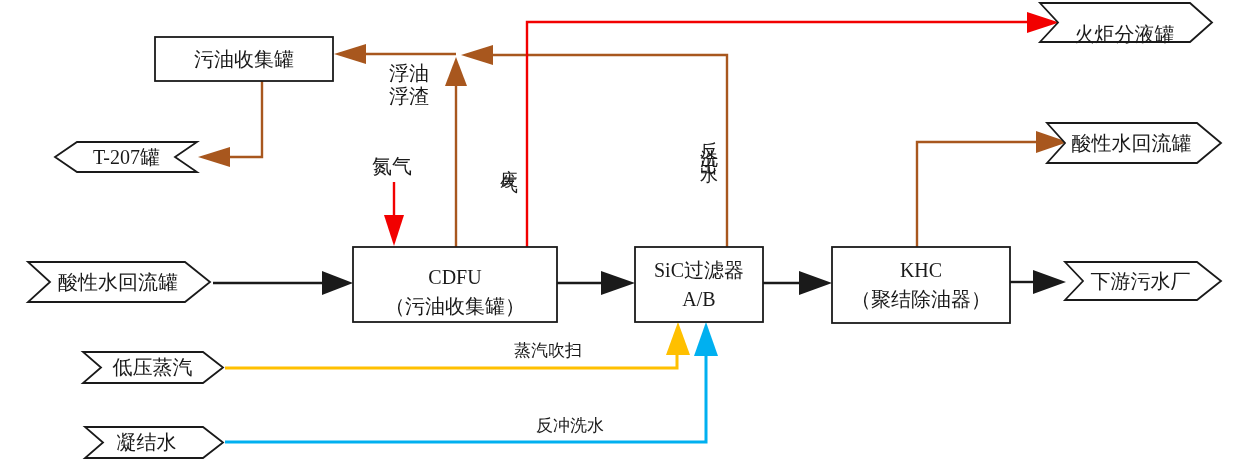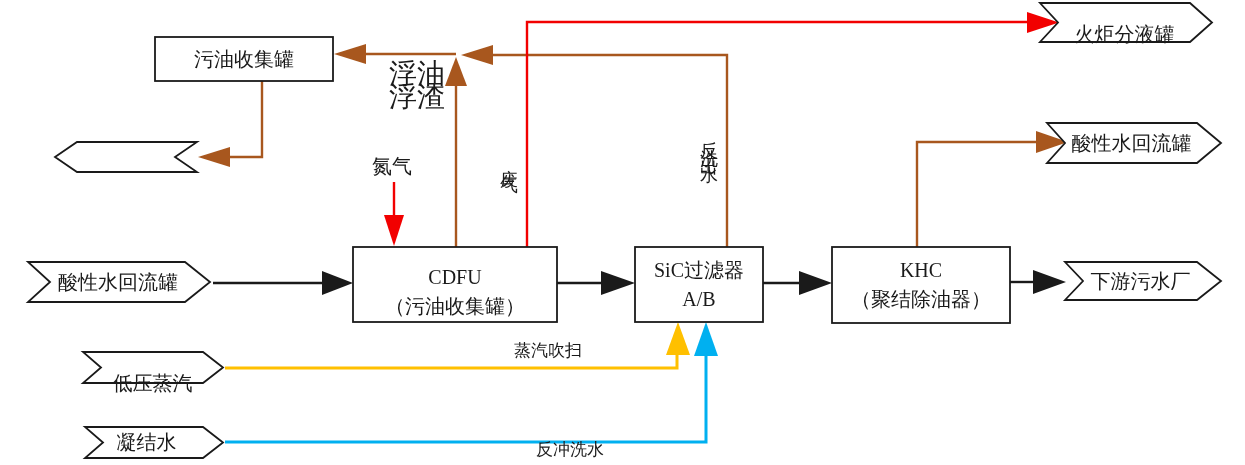--- a/index.html
+++ b/index.html
@@ -28,21 +28,21 @@
   .center{display:flex;flex-direction:column;align-items:center;justify-content:center;text-align:center;}
   .node-text{font-size:20px;line-height:29px;border-radius:8px;}
   .flag-text{font-size:20px;}
   .small-text{font-size:17px;}
   .vtext{
     writing-mode:vertical-rl;
     text-orientation:upright;
     font-size:18px;
     letter-spacing:6px;
   }
-  .twoline{font-size:28px;line-height:23px;}
+  .twoline{font-size:20px;line-height:23px;}
 </style>
 </head>
 <body>
 
 <div id="canvas">
 
   <svg id="wires" viewBox="0 0 1245 465">
 
     <line class="ln ln-black" x1="213" y1="283" x2="324" y2="283"></line>
     <polygon class="ah-black" points="322,271 322,295 353,283"></polygon>
@@ -100,29 +100,30 @@
     <div>KHC</div>
     <div>（聚结除油器）</div>
   </div>
 
   <div class="lbl center node-text" style="left:635px;top:247px;width:128px;height:75px;">
     <div>SiC过滤器</div>
     <div>A/B</div>
   </div>
 
   <div class="lbl center flag-text" style="left:50px;top:262px;width:136px;height:40px;">酸性水回流罐</div>
-  <div class="lbl center flag-text" style="left:101px;top:368px;width:103px;height:31px;">低压蒸汽</div>
+  <div class="lbl center flag-text" style="left:101px;top:352px;width:103px;height:31px;">低压蒸汽</div>
   <div class="lbl center flag-text" style="left:96px;top:427px;width:101px;height:31px;">凝结水</div>
+  <div class="lbl center flag-text" style="left:77px;top:142px;width:99px;height:30px;">T-207罐</div>
   <div class="lbl center flag-text" style="left:1058px;top:3px;width:133px;height:39px;margin-top:12px;">火炬分液罐</div>
   <div class="lbl center flag-text" style="left:1065px;top:123px;width:133px;height:40px;">酸性水回流罐</div>
   <div class="lbl center flag-text" style="left:1083px;top:262px;width:115px;height:38px;font-family:Liberation Mono, monospace;">下游污水厂</div>
 
   <div class="lbl twoline" style="left:389px;top:62px;">
     <div>浮油</div>
     <div>浮渣</div>
   </div>
   <div class="lbl" style="left:372px;top:153px;font-size:20px;">氮气</div>
   <div class="lbl vtext" style="left:497px;top:155px;">废气</div>
   <div class="lbl vtext" style="left:697px;top:127px;letter-spacing:8px;">反洗出水</div>
   <div class="lbl small-text" style="left:514px;top:339px;">蒸汽吹扫</div>
-  <div class="lbl small-text" style="left:536px;top:414px;margin-top:24px;">反冲洗水</div>
+  <div class="lbl small-text" style="left:536px;top:414px;">反冲洗水</div>
 
 </div>
 
 </body></html>

